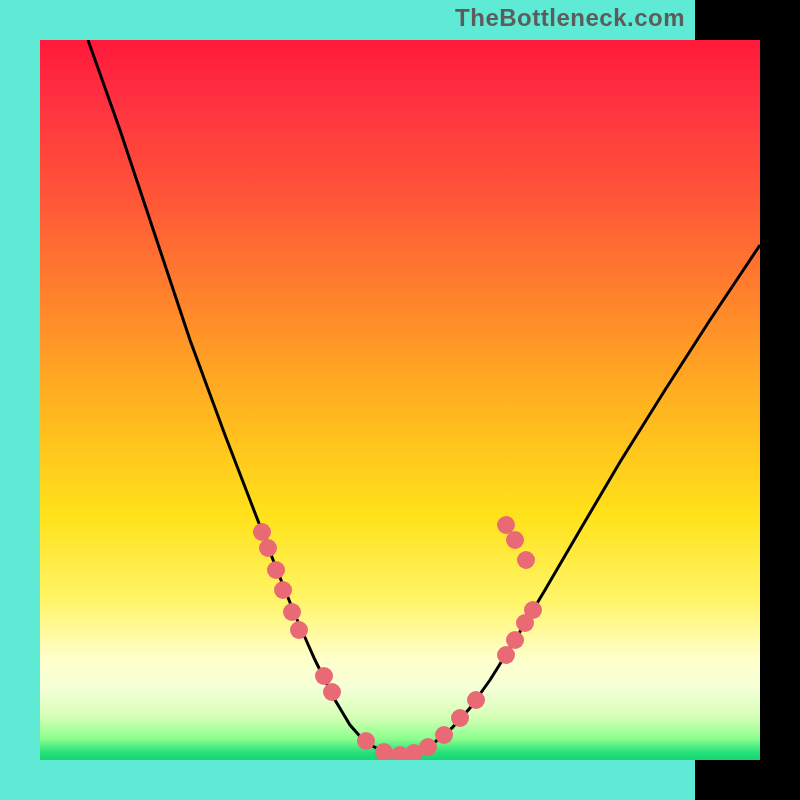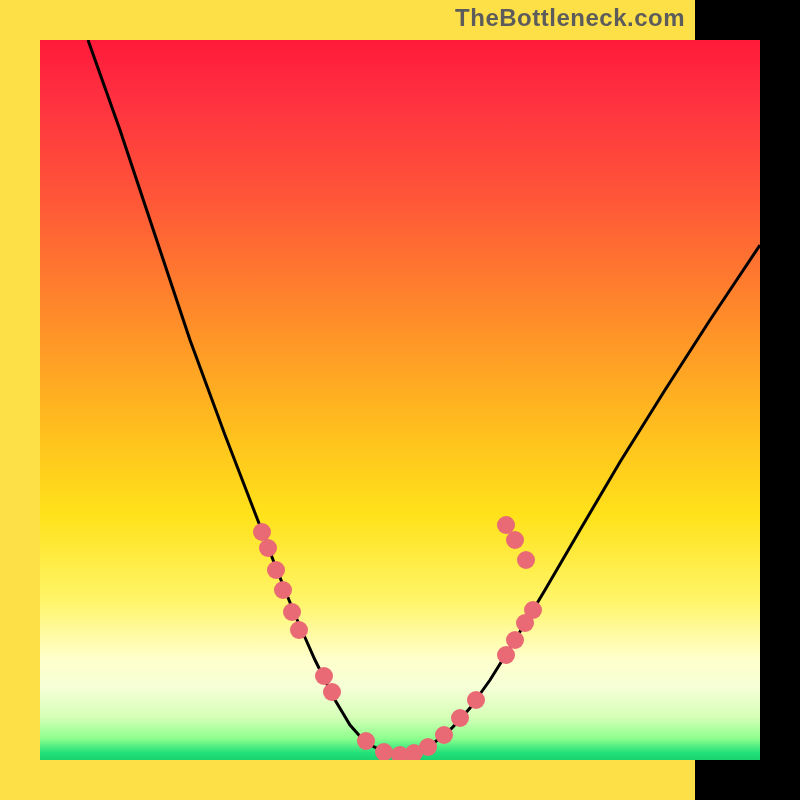--- a/index.html
+++ b/index.html
@@ -8,21 +8,21 @@
     width: 800px;
     height: 800px;
     overflow: hidden;
     background: #000;
     font-family: Arial, Helvetica, sans-serif;
   }
   .frame {
     position: relative;
     width: 695px;
     height: 800px;
-    background: #fde047;
+    background: #5eead4;
   }
   .watermark {
     position: absolute;
     top: 4px;
     right: 10px;
     color: #5c5c5c;
     font-size: 24px;
     font-weight: 600;
     letter-spacing: 0.5px;
     z-index: 10;

